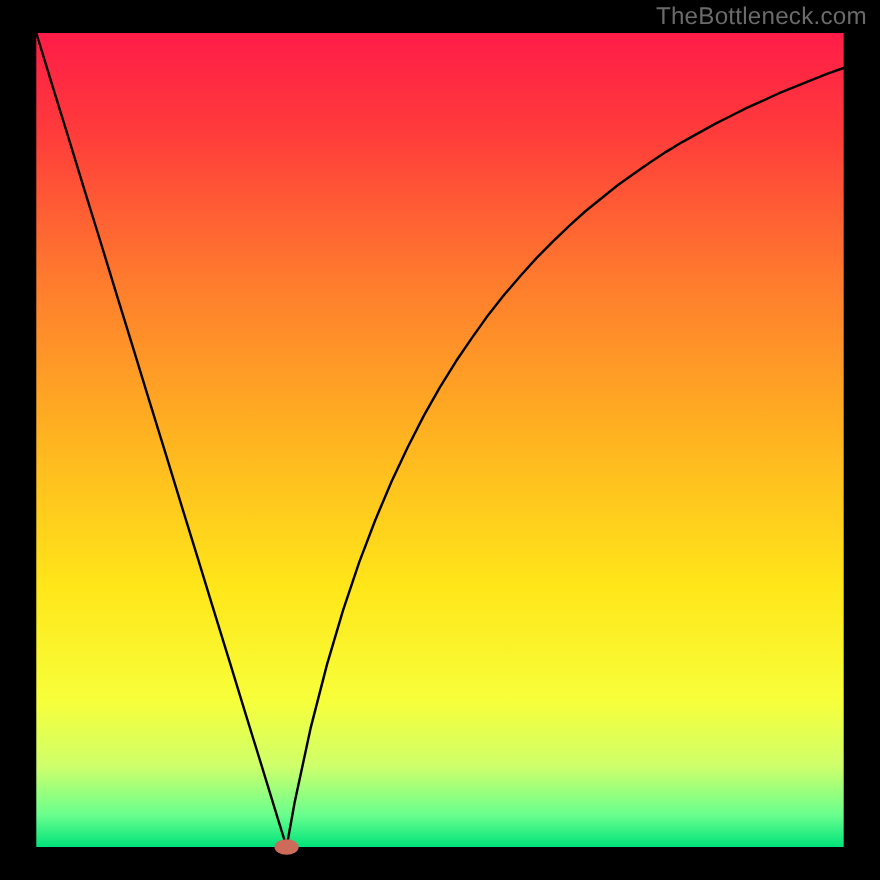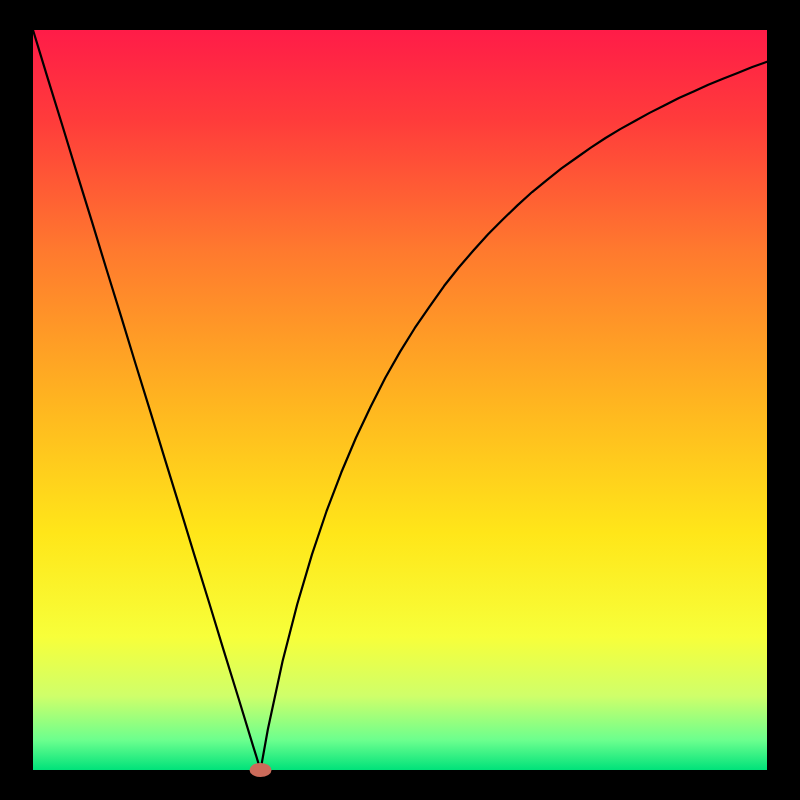--- a/index.html
+++ b/index.html
@@ -44,13 +44,14 @@
           <stop offset="82%" stop-color="#f7ff3a"></stop>
           <stop offset="90%" stop-color="#cfff6a"></stop>
           <stop offset="96%" stop-color="#6bff8e"></stop>
           <stop offset="100%" stop-color="#00e27a"></stop>
         </linearGradient>
       </defs>
       <rect x="33" y="30" width="734" height="740" fill="url(#bg-grad)"></rect>
       <path d="M33.00 30.00 L47.68 78.10 L62.36 125.46 L77.04 173.56 L91.72 220.92 L106.40 269.02 L121.08 316.38 L135.76 364.48 L150.44 411.84 L165.12 459.94 L179.80 507.30 L194.48 555.40 L209.16 602.76 L223.84 650.86 L238.52 698.22 L253.20 746.32 L260.54 770.00 L267.88 729.30 L282.56 661.22 L297.24 604.24 L311.92 554.66 L326.60 511.00 L341.28 472.52 L355.96 437.74 L370.64 406.66 L385.32 377.80 L400.00 351.90 L414.68 328.22 L429.36 306.76 L444.04 286.04 L458.72 267.54 L473.40 250.52 L488.08 234.24 L502.76 219.44 L517.44 205.38 L532.12 192.06 L546.80 180.22 L561.48 168.38 L576.16 158.02 L590.84 147.66 L605.52 138.04 L620.20 129.16 L634.88 121.02 L649.56 112.88 L664.24 105.48 L678.92 98.08 L693.60 91.42 L708.28 84.76 L722.96 78.84 L737.64 72.92 L752.32 67.00 L767.00 61.82" fill="none" stroke="#000" stroke-width="2.2" stroke-linejoin="round" stroke-linecap="round"></path>
       <ellipse cx="260.54" cy="770.00" rx="11" ry="7" fill="#cc6b5a"></ellipse>
     </svg>
+  <div class="attribution">TheBottleneck.com</div>
 </div>
 
 </body></html>

